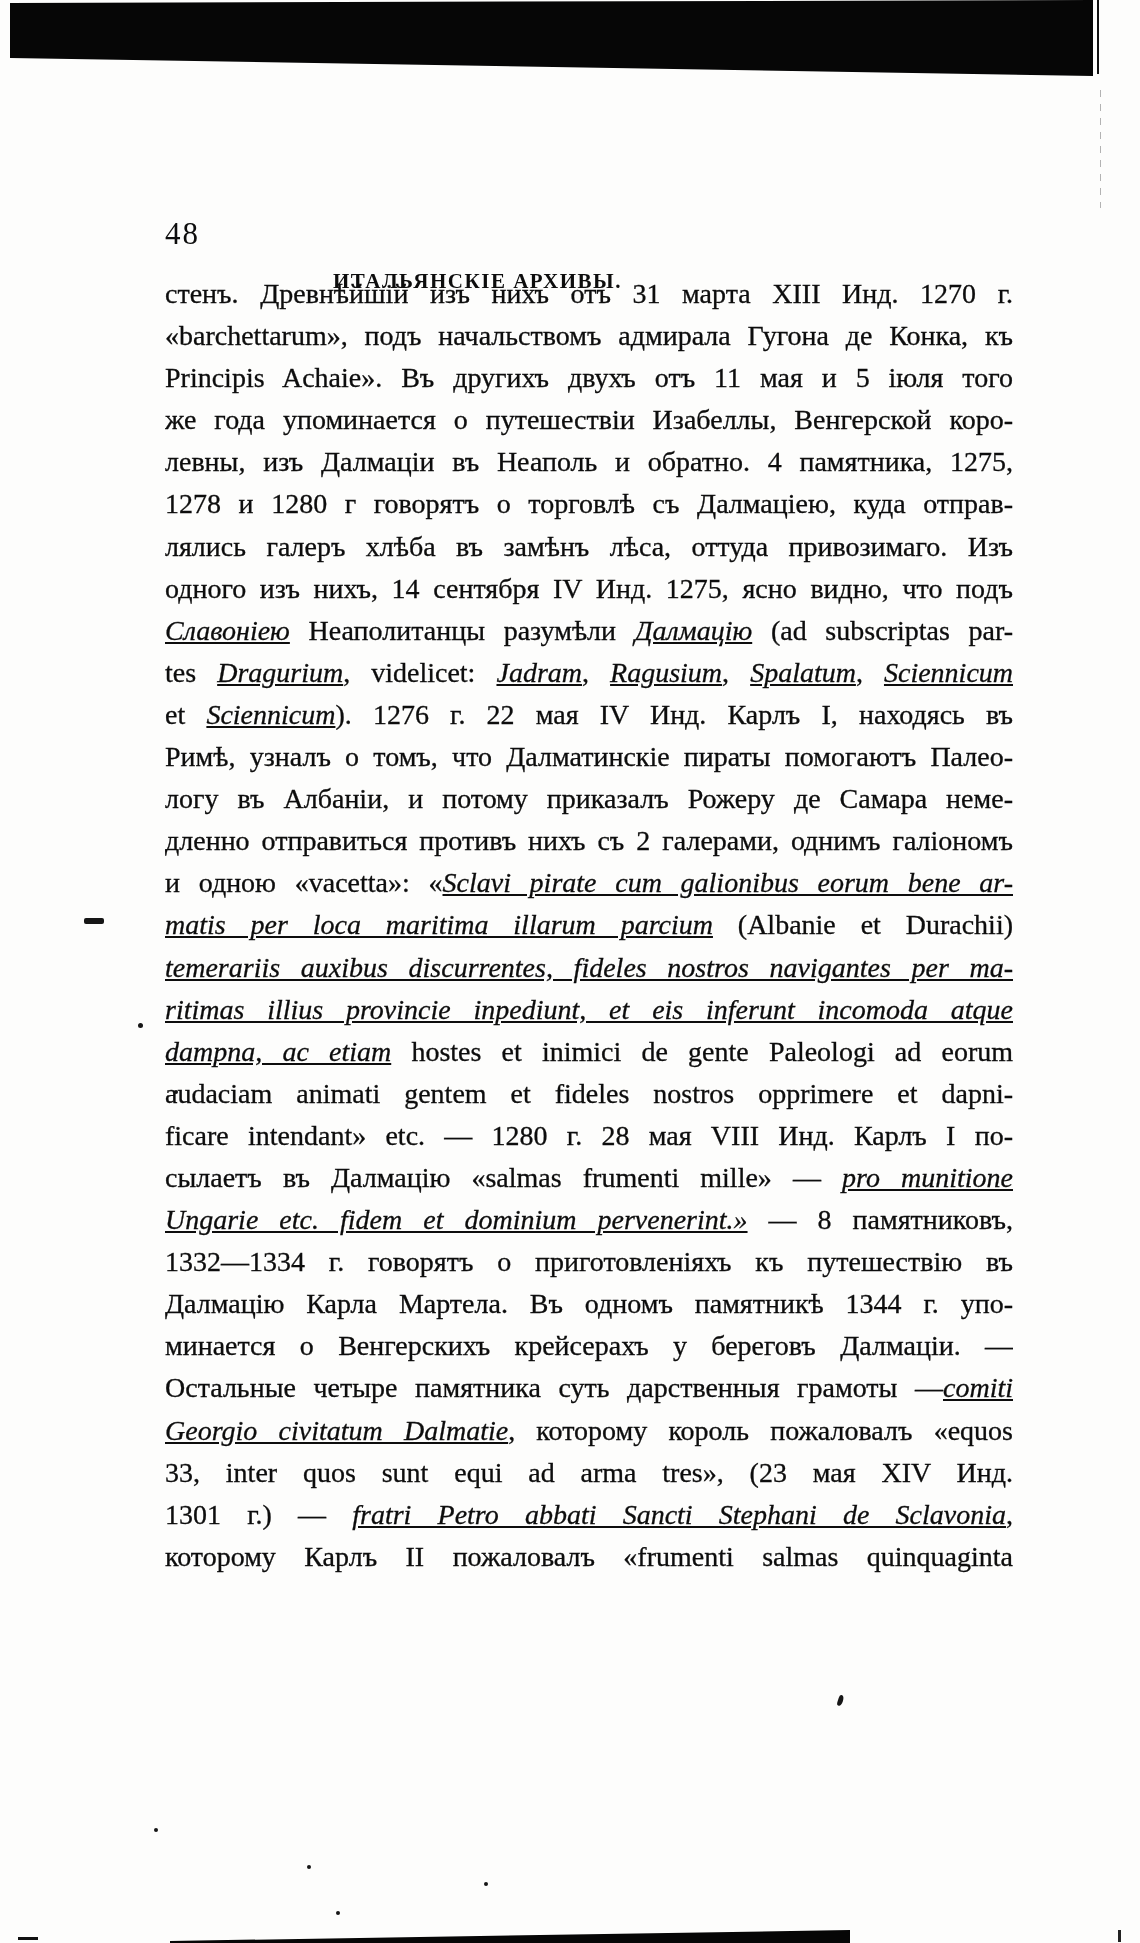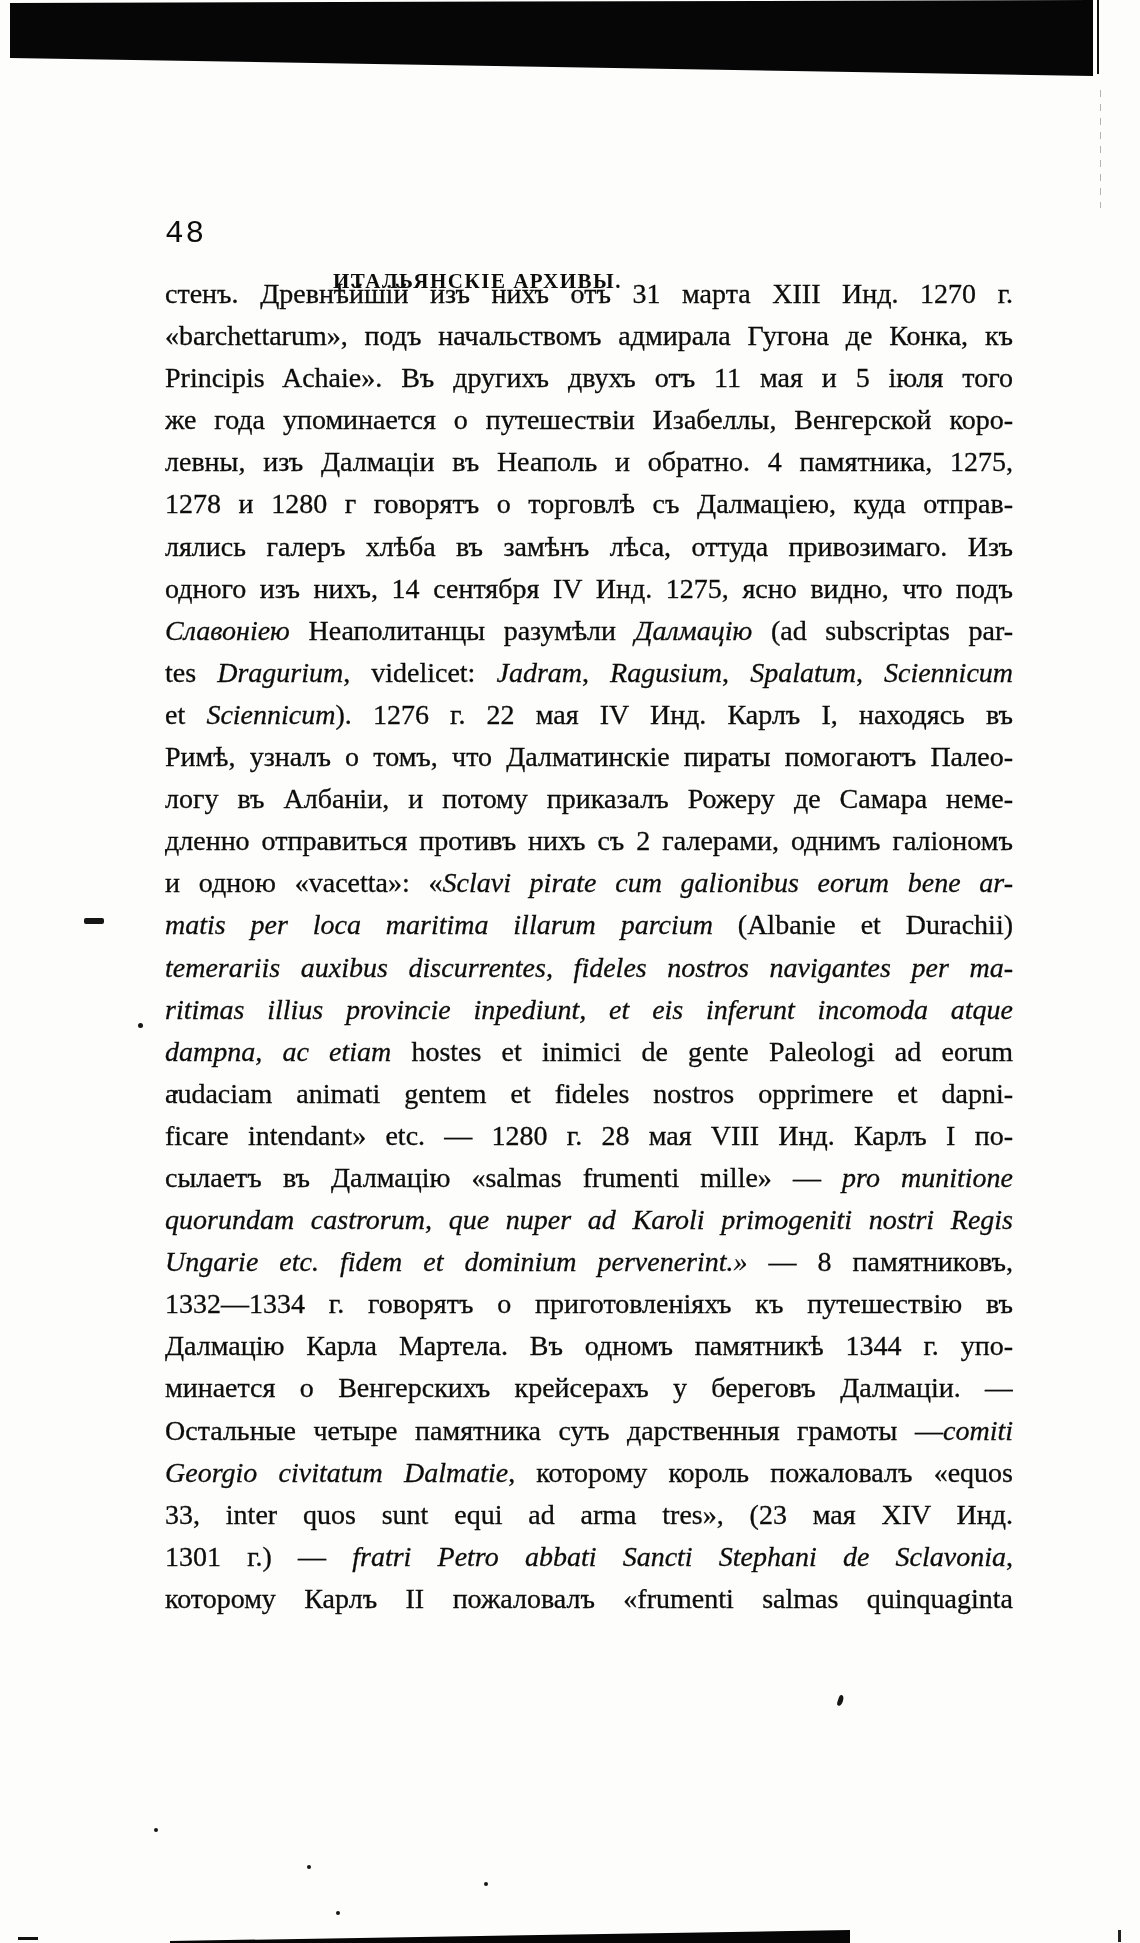--- a/index.html
+++ b/index.html
@@ -42,21 +42,20 @@
     height: 118px;
     background: repeating-linear-gradient(to bottom, #9a9a9a 0 7px, transparent 7px 14px);
     opacity: 0.75;
   }
   .folio {
     position: absolute;
     left: 165px;
     top: 216px;
     font-size: 31px;
     letter-spacing: 2px;
-    font-family: Liberation Mono, monospace;
   }
   .running-header {
     position: absolute;
     left: 333px;
     top: 225px;
     width: 260px;
     text-align: center;
     font-size: 21px;
     font-weight: bold;
     letter-spacing: 1.5px;
@@ -74,20 +73,21 @@
   }
   .line {
     height: 42.1px;
     overflow: hidden;
     text-align: justify;
     text-align-last: justify;
     word-spacing: 1px;
   }
   .line .it {
     font-style: italic;
+    text-decoration: underline;
   }
   
   .bottom-wedge {
     position: absolute;
     left: 170px;
     top: 1930px;
     width: 680px;
     height: 13px;
     background: #060606;
     clip-path: polygon(0 11px, 100% 0, 100% 13px, 0 13px);
@@ -151,21 +151,20 @@
       <div class="line"><span>логу въ Албаніи, и потому приказалъ Рожеру де Самара неме-</span></div>
       <div class="line"><span>дленно отправиться противъ нихъ съ 2 галерами, однимъ галіономъ</span></div>
       <div class="line"><span>и одною «vacetta»: «</span><span class="it">Sclavi pirate cum galionibus eorum bene ar-</span></div>
       <div class="line"><span class="it">matis per loca maritima illarum parcium</span><span> (Albanie et Durachii)</span></div>
       <div class="line"><span class="it">temerariis auxibus discurrentes, fideles nostros navigantes per ma-</span></div>
       <div class="line"><span class="it">ritimas illius provincie inpediunt, et eis inferunt incomoda atque</span></div>
       <div class="line"><span class="it">dampna, ac etiam</span><span> hostes et inimici de gente Paleologi ad eorum</span></div>
       <div class="line"><span>audaciam animati gentem et fideles nostros opprimere et dapni-</span></div>
       <div class="line"><span>ficare intendant» etc. — 1280 г. 28 мая VIII Инд. Карлъ I по-</span></div>
       <div class="line"><span>сылаетъ въ Далмацію «salmas frumenti mille» — </span><span class="it">pro munitione</span></div>
-      <div class="line"><span class="it">quorundam castrorum, que nuper ad Karoli primogeniti nostri Regis</span></div>
       <div class="line"><span class="it">Ungarie etc. fidem et dominium pervenerint.»</span><span> — 8 памятниковъ,</span></div>
       <div class="line"><span>1332—1334 г. говорятъ о приготовленіяхъ къ путешествію въ</span></div>
       <div class="line"><span>Далмацію Карла Мартела. Въ одномъ памятникѣ 1344 г. упо-</span></div>
       <div class="line"><span>минается о Венгерскихъ крейсерахъ у береговъ Далмаціи. —</span></div>
       <div class="line"><span>Остальные четыре памятника суть дарственныя грамоты —</span><span class="it">comiti</span></div>
       <div class="line"><span class="it">Georgio civitatum Dalmatie</span><span>, которому король пожаловалъ «equos</span></div>
       <div class="line"><span>33, inter quos sunt equi ad arma tres», (23 мая XIV Инд.</span></div>
       <div class="line"><span>1301 г.) — </span><span class="it">fratri Petro abbati Sancti Stephani de Sclavonia</span><span>,</span></div>
       <div class="line"><span>которому Карлъ II пожаловалъ «frumenti salmas quinquaginta</span></div>
     </div>

